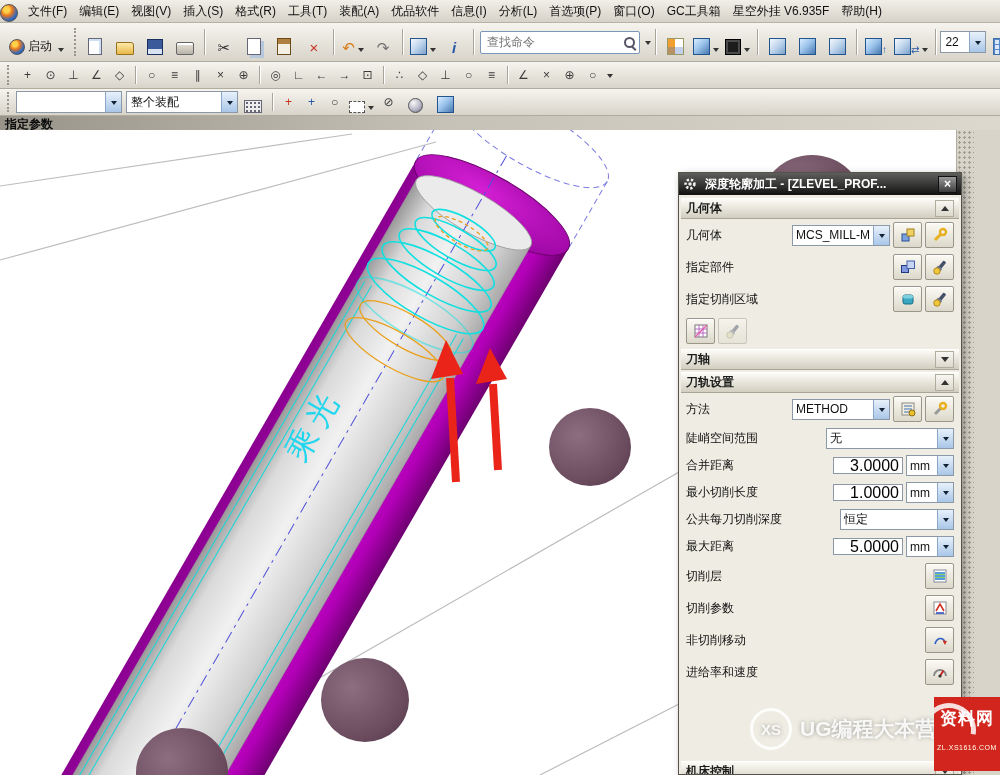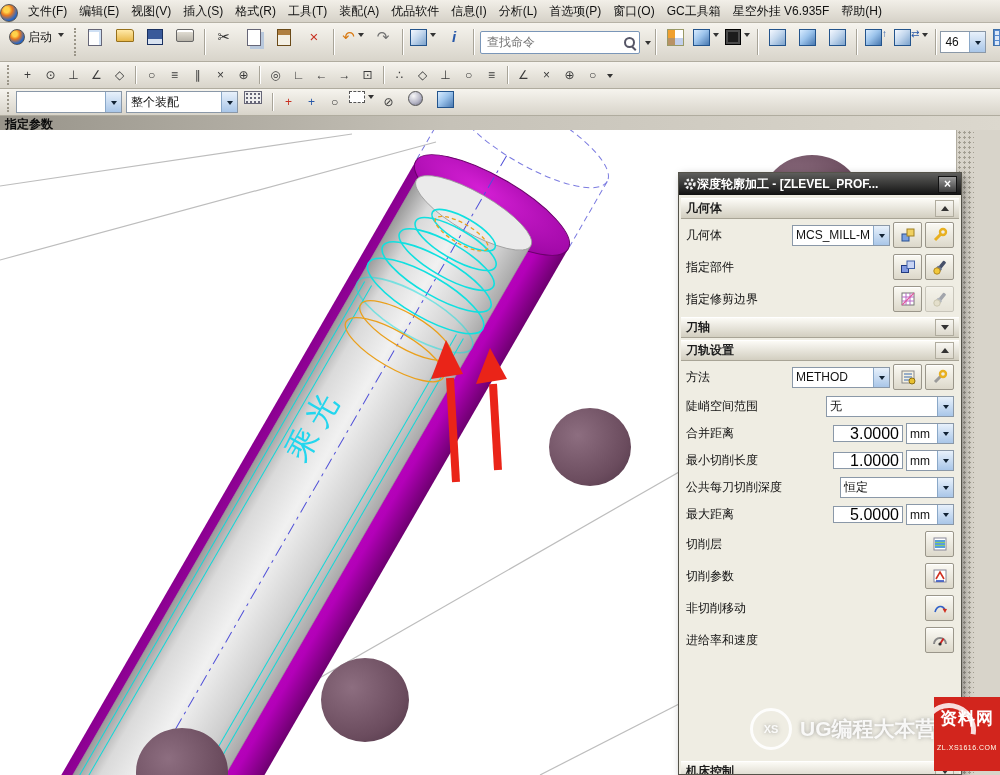--- a/index.html
+++ b/index.html
@@ -14,21 +14,21 @@
             background:radial-gradient(circle at 35% 30%, #ffd24a 0 18%, #e87820 38%, #2868c8 70%, #103a78);border:1px solid #555}
   .menu-item{padding:2px 6px;cursor:default}
 
   
   .tb{display:flex;align-items:center;background:linear-gradient(#f6f4ee,#d8d4ca);border-bottom:1px solid #b0ac9f}
   .tb1{height:38px;padding:0 3px}
   .tb2{height:26px;padding:0 3px}
   .tb3{height:26px;padding:0 3px}
   .grip{width:3px;height:75%;margin:0 4px;border-left:2px dotted #9a9588}
   .sep{width:1px;height:70%;background:#a8a498;box-shadow:1px 0 0 #fff;margin:0 4px;flex:none}
-  .tbtn{height:26px;min-width:24px;display:flex;align-items:flex-start;justify-content:center;
+  .tbtn{height:26px;min-width:24px;display:flex;align-items:flex-end;justify-content:center;
         border:1px solid transparent;border-radius:2px;padding:0 2px;flex:none}
   .sbtn{height:21px;width:21px;display:flex;align-items:center;justify-content:center;color:#3a3a3a;
         font-size:12px;border:1px solid transparent;flex:none}
   .cg{font-size:15px;line-height:1;color:#333}
   .cg.orange{color:#d87810}.cg.red{color:#c83020}.cg.blue{color:#2858a8}.cg.gray{color:#707070}
   .caret{width:0;height:0;border:3px solid transparent;border-top:4px solid #333;margin:4px 0 0 3px;flex:none}
 
   .ic{display:block;flex:none}
   .ic-page{width:12px;height:15px;background:#fff;border:1px solid #667;box-shadow:inset -2px 2px 0 #cfe0f4}
   .ic-folder{width:16px;height:11px;background:linear-gradient(#ffe9a8,#e8b84a);border:1px solid #96701a;border-radius:1px 3px 1px 1px}
@@ -66,21 +66,21 @@
   .viewport{position:absolute;top:130px;left:0;right:0;bottom:0;background:#fff;overflow:hidden}
   .scene{position:absolute;left:0;top:0}
   .resource-strip{position:absolute;top:0;right:26px;width:17px;bottom:0;background-color:#d8d4ca;z-index:5;
           background-image:radial-gradient(#a29e92 1px,transparent 1.2px);background-size:5px 5px;border-left:1px solid #b0aca0}
   .right-margin{position:absolute;top:0;right:0;width:26px;bottom:0;background:#d8d4ca;border-left:1px solid #c4c0b4;z-index:4}
 
   
   .dialog{position:absolute;left:678px;top:42px;width:282px;bottom:0;background:#efede3;border:1px solid #55534a;
           box-shadow:3px 3px 8px rgba(0,0,0,.35);display:flex;flex-direction:column;z-index:10}
   .dlg-title{height:22px;flex:none;background:linear-gradient(#5e5e5c,#121212);display:flex;align-items:center;
-             color:#fff;font-weight:bold;padding:0 4px;gap:0}
+             color:#fff;font-weight:bold;padding:0 4px;gap:8px}
   .dlg-title .ttl{overflow:hidden;white-space:nowrap}
   .dlg-close{margin-left:auto;width:17px;height:15px;background:linear-gradient(#9a9a9a,#3c3c3c);border:1px solid #111;
              color:#fff;display:flex;align-items:center;justify-content:center;font-size:12px;line-height:1;flex:none}
   .dlg-body{flex:1;display:flex;flex-direction:column;overflow:hidden;padding:1px 2px}
   .sec{height:19px;flex:none;background:linear-gradient(#fcfbf6,#d2cec0);border-top:1px solid #fff;border-bottom:1px solid #a8a496;
        display:flex;align-items:center;padding:0 5px;font-weight:bold;color:#1c1c1c;margin-top:2px}
   .sec .chev{margin-left:auto;width:17px;height:15px;border:1px solid #b0ac9e;background:linear-gradient(#f8f7f2,#dcd8cc);
              display:flex;align-items:center;justify-content:center}
   .tri-up{width:0;height:0;border:4px solid transparent;border-bottom:5px solid #333;margin-top:-4px}
   .tri-down{width:0;height:0;border:4px solid transparent;border-top:5px solid #333;margin-bottom:-4px}
@@ -96,21 +96,21 @@
   .ibtn{width:27px;height:24px;border:1px solid #9a968a;border-radius:2px;background:linear-gradient(#fbfaf4,#dcd8ca);
         display:flex;align-items:center;justify-content:center;box-shadow:inset 0 1px 0 #fff;flex:none}
   .ibtn svg{display:block}
   .dim{opacity:.45}
   .sec.last{margin-top:auto;margin-bottom:-9px}
 
   
   .watermark{position:absolute;left:750px;top:578px;display:flex;align-items:center;gap:8px;z-index:20;
              color:rgba(255,255,255,.88);font-size:21px;font-weight:bold;text-shadow:0 0 4px rgba(110,110,110,.6);pointer-events:none}
   .wm-circle{width:36px;height:36px;border:3px solid rgba(255,255,255,.88);border-radius:50%;display:flex;align-items:center;
-             justify-content:center;font-size:11px;flex:none}
+             justify-content:center;font-size:15px;flex:none}
   .corner-logo{position:absolute;right:0;bottom:4px;width:66px;height:74px;background:#d2251d;z-index:50;color:#fff;
                display:flex;flex-direction:column;align-items:center;justify-content:flex-start;overflow:hidden}
   .corner-logo .swoosh{position:absolute;left:-12px;top:6px;width:44px;height:44px;border:5px solid rgba(255,255,255,.85);
                border-radius:50%;border-left-color:transparent;border-bottom-color:transparent;transform:rotate(-35deg)}
   .corner-logo .cname{font-size:17px;font-weight:bold;letter-spacing:1px;margin-top:10px;z-index:1}
   .corner-logo .curl{font-size:7px;margin-top:14px;letter-spacing:.5px;z-index:1;color:#ffe}
 </style>
 </head>
 <body>
 
@@ -216,21 +216,21 @@
         <span class="ic ic-cube"></span>
         <span class="cg blue" style="font-size:10px">↑</span>
       </div>
     <div class="tbtn">
         <span class="ic ic-cube w"></span>
         <span class="cg blue" style="font-size:10px">⇄</span>
         <span class="caret"></span>
       </div>
     <span class="sep"></span>
     <div class="combo" style="width:44px">
-      <span class="val">46</span>
+      <span class="val">22</span>
       <span class="arrowbtn">
           <i></i>
         </span>
     </div>
     <div class="tbtn">
         <span class="ic ic-grid"></span>
       </div>
   </div>
 
   <div class="tb tb2">
@@ -500,23 +500,40 @@
               <g transform="rotate(40 8 8)">
                   <rect x="6.5" y="0.5" width="3.5" height="8" rx="1" fill="#46506a"></rect>
                   <rect x="5.5" y="8" width="5.5" height="4" rx="1" fill="#6a7690"></rect>
                 </g>
               <circle cx="5" cy="12" r="3.2" fill="#f2c83a" stroke="#b08820"></circle>
             </svg>
           </div>
         </div>
 
 
-
-        <div class="drow">
-          <span class="dlabel">指定修剪边界</span>
+        <div class="drow">
+          <span class="dlabel">指定切削区域</span>
+          <div class="ibtn">
+            <svg width="16" height="16" viewBox="0 0 16 16">
+              <rect x="3" y="4" width="10" height="9" rx="2" fill="#3aa8c0" stroke="#176a80"></rect>
+              <rect x="3" y="4" width="10" height="3.5" rx="1.5" fill="#7ed0e0"></rect>
+            </svg>
+          </div>
+          <div class="ibtn">
+            <svg width="16" height="16" viewBox="0 0 16 16">
+              <g transform="rotate(40 8 8)">
+                  <rect x="6.5" y="0.5" width="3.5" height="8" rx="1" fill="#46506a"></rect>
+                  <rect x="5.5" y="8" width="5.5" height="4" rx="1" fill="#6a7690"></rect>
+                </g>
+              <circle cx="5" cy="12" r="3.2" fill="#f2c83a" stroke="#b08820"></circle>
+            </svg>
+          </div>
+        </div>
+
+        <div class="drow">
           <div class="ibtn">
             <svg width="16" height="16" viewBox="0 0 16 16">
               <rect x="2" y="2" width="12" height="12" fill="#fff" stroke="#777"></rect>
               <path d="M2 6 h12 M2 10 h12 M6 2 v12 M10 2 v12" stroke="#b868c8" stroke-width="1"></path>
               <path d="M2 14 L14 2" stroke="#e05aa0" stroke-width="1.2"></path>
             </svg>
           </div>
           <div class="ibtn dim">
             <svg width="16" height="16" viewBox="0 0 16 16">
               <g transform="rotate(40 8 8)">

